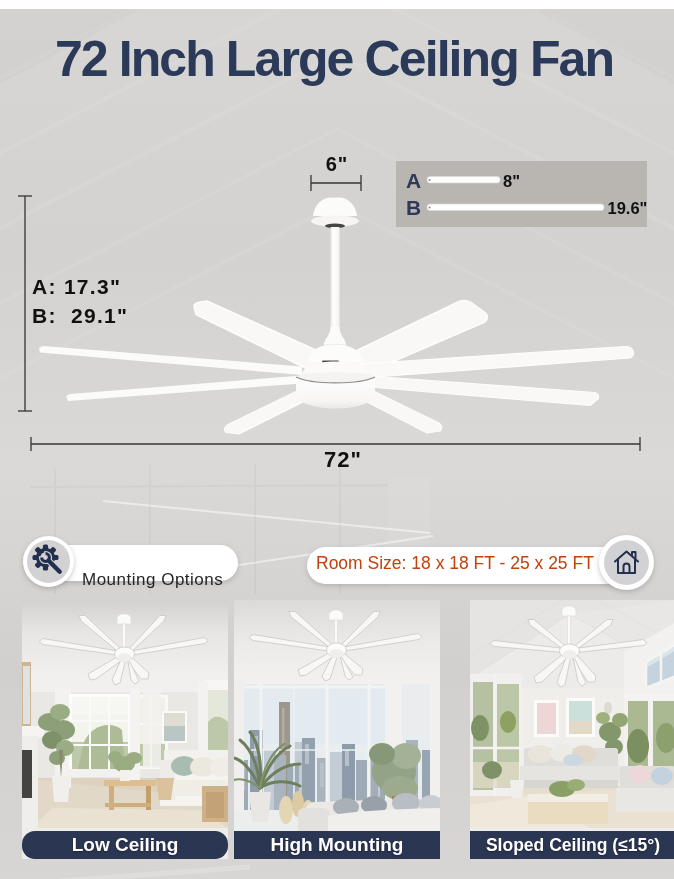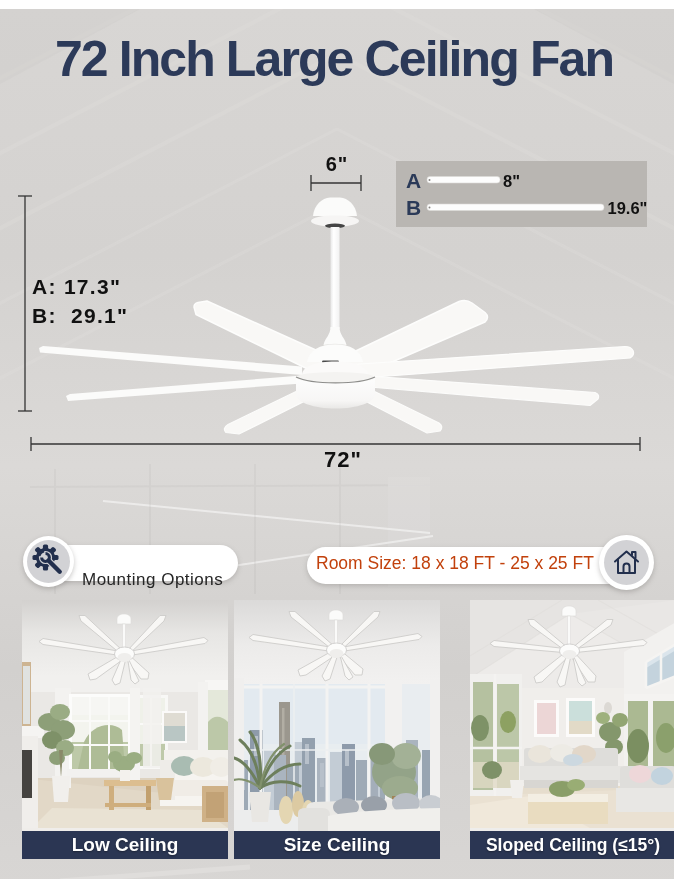--- a/index.html
+++ b/index.html
@@ -304,21 +304,21 @@
           <path d="M100 54 L66 74 L68 80 L74 79 L103 58 Z"></path>
           <path d="M106 54 L127 73 L126 79 L119 79 L103 58 Z"></path>
           <path d="M101 55 L90 80 L93 85 L98 83 L104 58 Z"></path>
           <path d="M105 55 L109 80 L113 84 L117 81 L106 58 Z"></path>
         </g>
         <ellipse cx="102.5" cy="54" rx="10" ry="7" fill="#fcfcfb" stroke="#c9c8c6" stroke-width="0.8"></ellipse>
         <ellipse cx="102.5" cy="57.5" rx="7" ry="4.5" fill="#efeeec"></ellipse>
       </g>
     </svg>
     
-    <div class="abs" style="left:0;bottom:0;width:206px;height:28px;background:#2b3653;color:#fff;text-align:center;line-height:28px;font-size:19px;font-weight:bold;text-shadow:0 1px 2px rgba(0,0,0,0.35);">Low Ceiling</div>
+    <div class="abs" style="left:0;bottom:0;width:206px;height:28px;background:#2b3653;color:#fff;text-align:center;line-height:28px;font-size:19px;font-weight:bold;text-shadow:0 1px 2px rgba(0,0,0,0.35);border-radius:13px;">Low Ceiling</div>
   </div>
 
   <div class="abs" style="left:234px;top:591px;width:206px;height:259px;background:#eceded;overflow:hidden;">
     <svg width="206" height="231" viewBox="0 0 206 231">
 
       <defs>
         <linearGradient id="p2c" x1="0" y1="0" x2="0" y2="1">
           <stop offset="0" stop-color="#dbdad9"></stop>
           <stop offset="0.5" stop-color="#ecebea"></stop>
           <stop offset="1" stop-color="#f3f2f1"></stop>
@@ -427,21 +427,21 @@
           <path d="M100 50 L64 70 L66 76 L72 75 L103 54 Z"></path>
           <path d="M106 50 L129 69 L128 75 L121 75 L103 54 Z"></path>
           <path d="M101 51 L88 76 L91 81 L96 79 L104 54 Z"></path>
           <path d="M105 51 L111 76 L115 80 L119 77 L106 54 Z"></path>
         </g>
         <ellipse cx="102.5" cy="50" rx="10" ry="7" fill="#fcfcfb" stroke="#c9c8c6" stroke-width="0.8"></ellipse>
         <ellipse cx="102.5" cy="53.5" rx="7" ry="4.5" fill="#efeeec"></ellipse>
       </g>
     </svg>
     
-    <div class="abs" style="left:0;bottom:0;width:206px;height:28px;background:#2b3653;color:#fff;text-align:center;line-height:28px;font-size:19px;font-weight:bold;text-shadow:0 1px 2px rgba(0,0,0,0.35);">Size Ceiling</div>
+    <div class="abs" style="left:0;bottom:0;width:206px;height:28px;background:#2b3653;color:#fff;text-align:center;line-height:28px;font-size:19px;font-weight:bold;text-shadow:0 1px 2px rgba(0,0,0,0.35);">High Mounting</div>
   </div>
 
   <div class="abs" style="left:446px;top:591px;width:206px;height:259px;background:#eeedeb;overflow:hidden;margin-left:24px;">
     <svg width="206" height="231" viewBox="0 0 206 231">
 
       <rect x="0" y="0" width="206" height="100" fill="#e6e4e2"></rect>
       <path d="M0 78 L100 14 L206 0 L206 100 L0 100 Z" fill="#e9e7e5"></path>
       <path d="M100 14 L206 74 L206 100 L0 100 L0 78 Z" fill="#edebe9"></path>
       <g stroke="#dfddda" stroke-width="1.2" fill="none" opacity="0.55">
         <path d="M0 78 L100 14 L206 74"></path>

